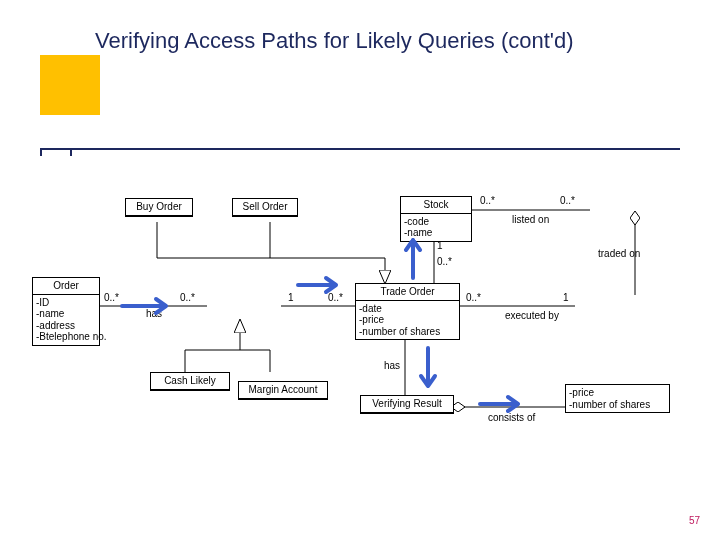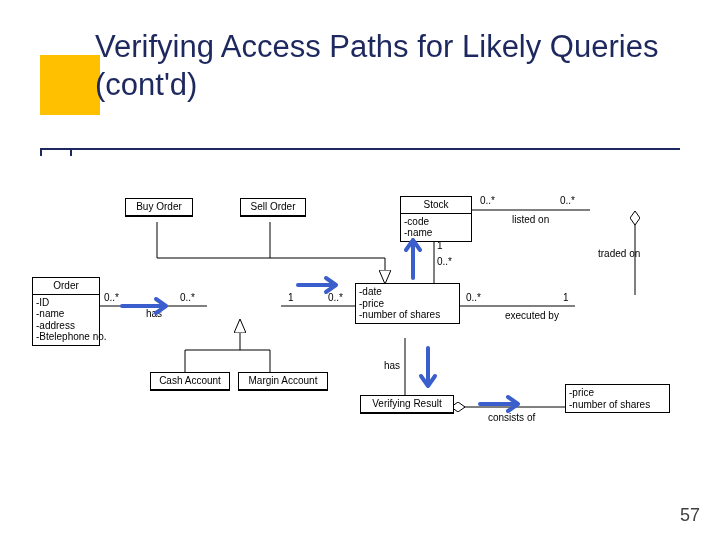--- a/index.html
+++ b/index.html
@@ -1,22 +1,22 @@
 <!DOCTYPE html>
 <html><head>
 <meta charset="utf-8">
 <style>
   html,body{margin:0;padding:0;width:720px;height:540px;font-family:Arial,Helvetica,sans-serif;background:#fff;overflow:hidden}
   .slide{position:relative;width:720px;height:540px}
   .accent-square{position:absolute;left:40px;top:55px;width:60px;height:60px;background:#ffc000}
-  .title{position:absolute;left:95px;top:28px;width:570px;font-size:31px;line-height:1.22;color:#1d285e;font-weight:400;font-family:Arial,Helvetica,sans-serif}
+  .title{position:absolute;left:95px;top:28px;width:570px;font-size:22px;line-height:1.22;color:#1d285e;font-weight:400;font-family:Arial,Helvetica,sans-serif}
   .title-underline{position:absolute;left:40px;top:148px;width:640px;height:2px;background:#1d285e}
   .tick-out{position:absolute;left:40px;top:148px;width:2px;height:8px;background:#1d285e}
   .tick-in{position:absolute;left:70px;top:148px;width:2px;height:8px;background:#1d285e}
-  .pagenum{position:absolute;right:20px;bottom:14px;font-size:18px;color:#404040}
+  .pagenum{position:absolute;right:20px;bottom:14px;font-size:10px;color:#be185d}
   
   .diagram{position:absolute;left:0;top:0;width:720px;height:540px}
   .box{position:absolute;border:1px solid #000;background:#fff;font-size:10px;line-height:1.15}
   .box .hdr{border-bottom:1px solid #000;text-align:center;padding:2px 3px;white-space:nowrap}
   .box .attrs{padding:2px 3px}
   .box .attrs div{white-space:nowrap}
   .assoc-label{position:absolute;font-size:10px;color:#000;white-space:nowrap}
   svg.wires{position:absolute;left:0;top:0;width:720px;height:540px;pointer-events:none}
   
   .blue-arrow{position:absolute;pointer-events:none}
@@ -69,52 +69,53 @@
 
       <line x1="405" y1="338" x2="405" y2="395" stroke="#000"></line>
 
       <line x1="452" y1="407" x2="565" y2="407" stroke="#000"></line>
       <line x1="455" y1="407" x2="452" y2="407" stroke="#000" marker-end="url(#diam)"></line>
     </svg>
 
     <div class="box" style="left:125px;top:198px;width:66px">
       <div class="hdr">Buy Order</div>
     </div>
-    <div class="box" style="left:240px;top:198px;width:64px">
+    <div class="box" style="left:232px;top:198px;width:64px">
       <div class="hdr">Sell Order</div>
     </div>
     <div class="box" style="left:400px;top:196px;width:70px">
       <div class="hdr">Stock</div>
       <div class="attrs">
         <div>-code</div>
         <div>-name</div>
       </div>
     </div>
 
     <div class="box" style="left:32px;top:277px;width:66px">
       <div class="hdr">Order</div>
       <div class="attrs">
         <div>-ID</div>
         <div>-name</div>
         <div>-address</div>
         <div>-Btelephone no.</div>
       </div>
     </div>
     <div class="box" style="left:355px;top:283px;width:103px">
+      <div class="hdr">Trade Order</div>
       <div class="attrs">
         <div>-date</div>
         <div>-price</div>
         <div>-number of shares</div>
       </div>
     </div>
 
     <div class="box" style="left:150px;top:372px;width:78px">
-      <div class="hdr">Cash Account</div>
+      <div class="hdr">Cash Likely</div>
     </div>
-    <div class="box" style="left:238px;top:372px;width:88px">
+    <div class="box" style="left:238px;top:381px;width:88px">
       <div class="hdr">Margin Account</div>
     </div>
 
     <div class="box" style="left:360px;top:395px;width:92px">
       <div class="hdr">Verifying Result</div>
     </div>
     <div class="box" style="left:565px;top:384px;width:103px">
       <div class="attrs">
         <div>-price</div>
         <div>-number of shares</div>

